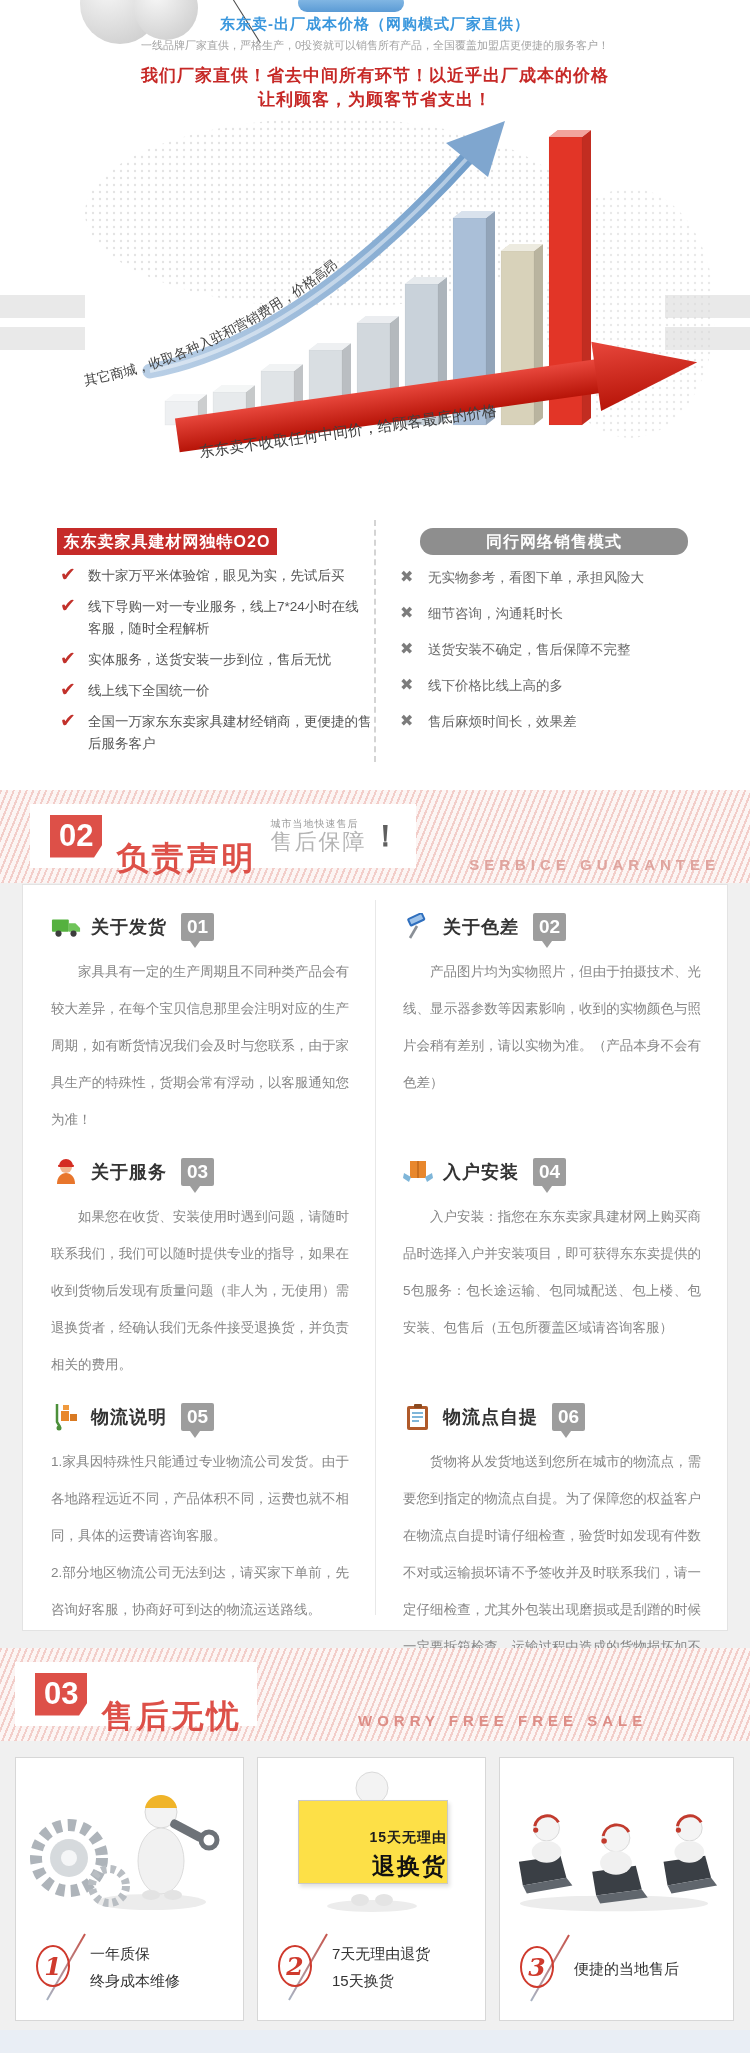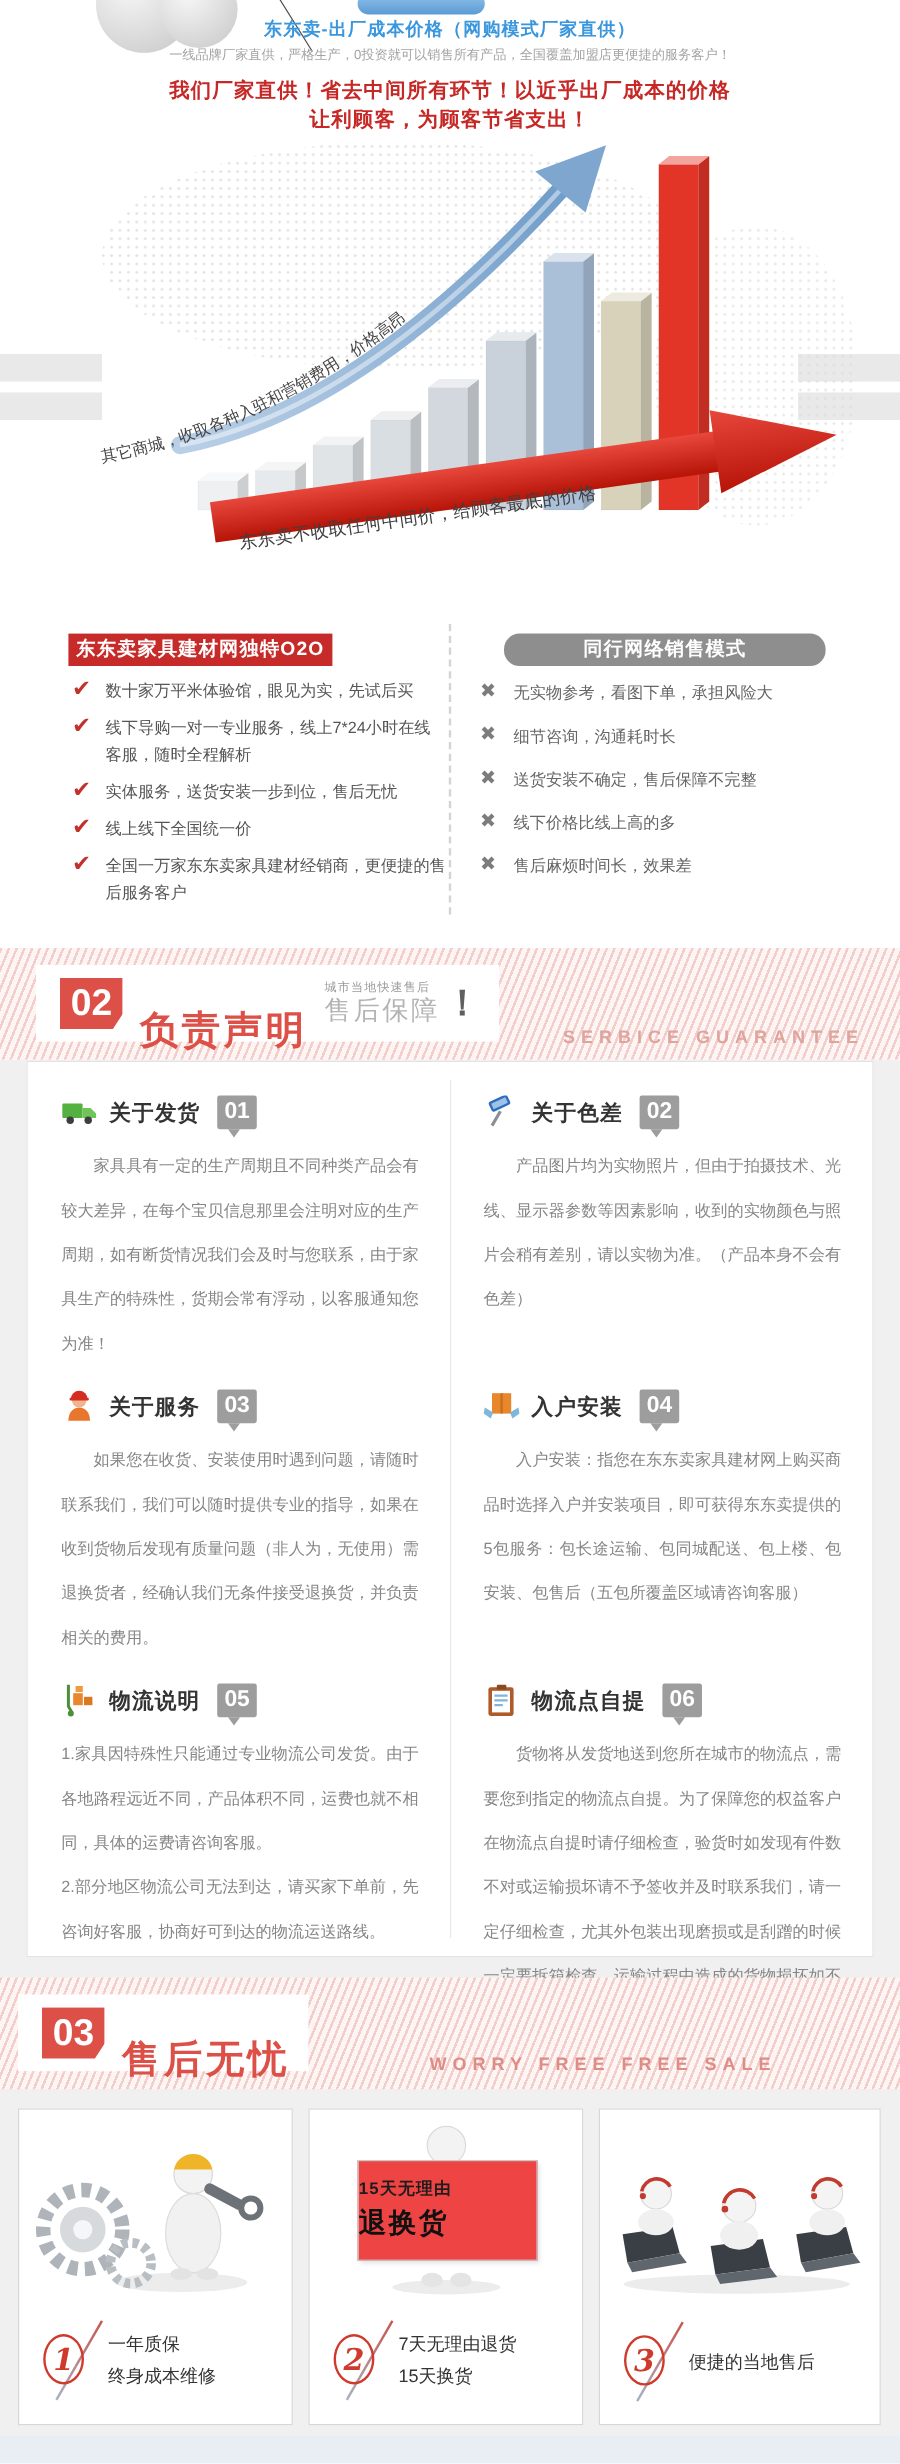--- a/index.html
+++ b/index.html
@@ -90,23 +90,23 @@
   .aart{position:absolute;left:5px;top:8px;width:218px;height:150px;}
   .acap{position:absolute;left:16px;bottom:26px;display:flex;align-items:center;}
   .anum{position:relative;width:44px;height:52px;margin-right:14px;flex:none;}
   .anum .oval{position:absolute;left:4px;top:4px;right:6px;bottom:6px;border:2px solid #cf3a2d;
               border-radius:50%;color:#cf3a2d;display:flex;align-items:center;justify-content:center;
               font-family:"DejaVu Serif","Liberation Serif",serif;font-style:italic;font-weight:bold;font-size:25px;}
   .anum .slash{position:absolute;left:33px;top:-12px;width:2px;height:76px;
                background:linear-gradient(#c7564d,#a7b2c2);transform:rotate(30deg);}
   .cap-line{font-size:15px;color:#333;line-height:27px;white-space:nowrap;}
   .cap-line:empty{display:none;}
-  #sign{position:absolute;left:40px;top:42px;width:150px;height:84px;background:#ef4444;
-        border:1px solid #c9c9c9;box-shadow:2px 3px 4px rgba(0,0,0,.12);text-align:left;
-        box-sizing:border-box;padding-top:14px;}
+  #sign{position:absolute;left:40px;top:42px;width:150px;height:84px;background:#fde047;
+        border:1px solid #c9c9c9;box-shadow:2px 3px 4px rgba(0,0,0,.12);text-align:right;
+        box-sizing:border-box;padding-top:28px;}
   #sign .s1{font-size:14px;font-weight:bold;color:#1d1d1d;letter-spacing:1px;}
   #sign .s2{font-size:23px;font-weight:bold;color:#111;letter-spacing:2px;margin-top:4px;}
 </style>
 </head>
 <body>
 
 <div class="abs ball" id="ball1"></div>
 <div class="abs ball" id="ball2"></div>
 <div class="abs" id="pointer-line"></div>
 <div class="abs" id="blue-pill"></div>

